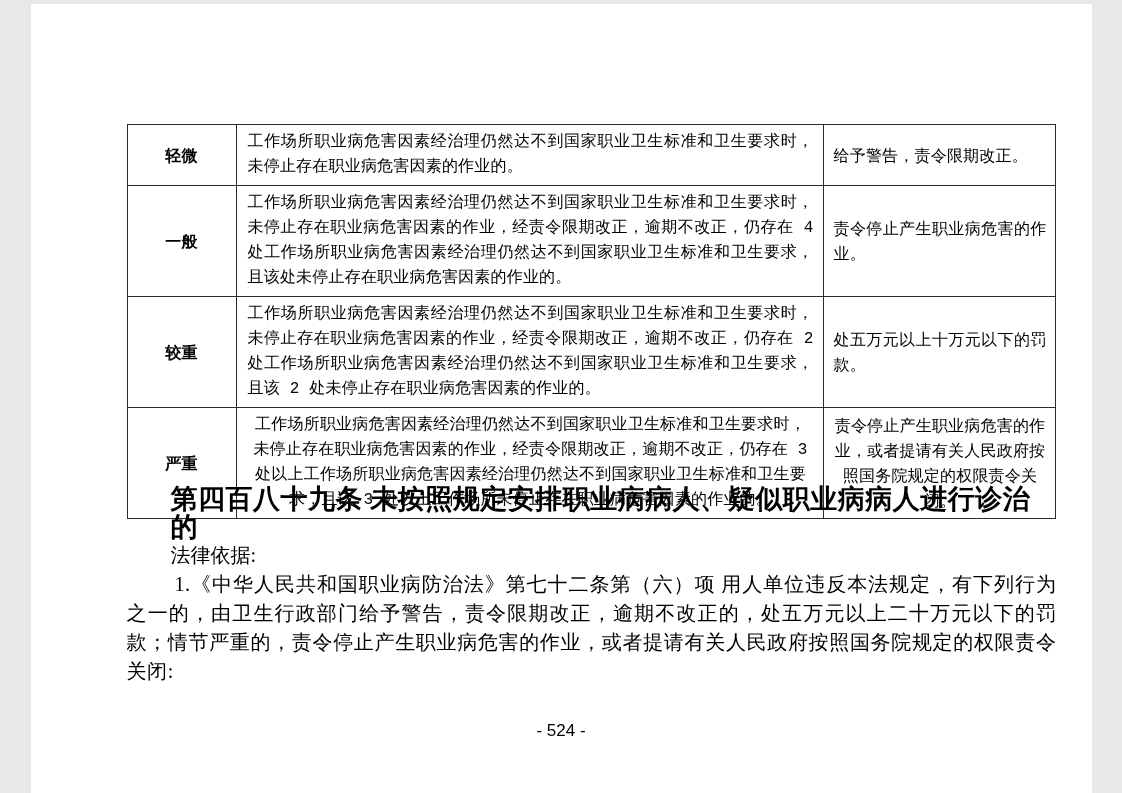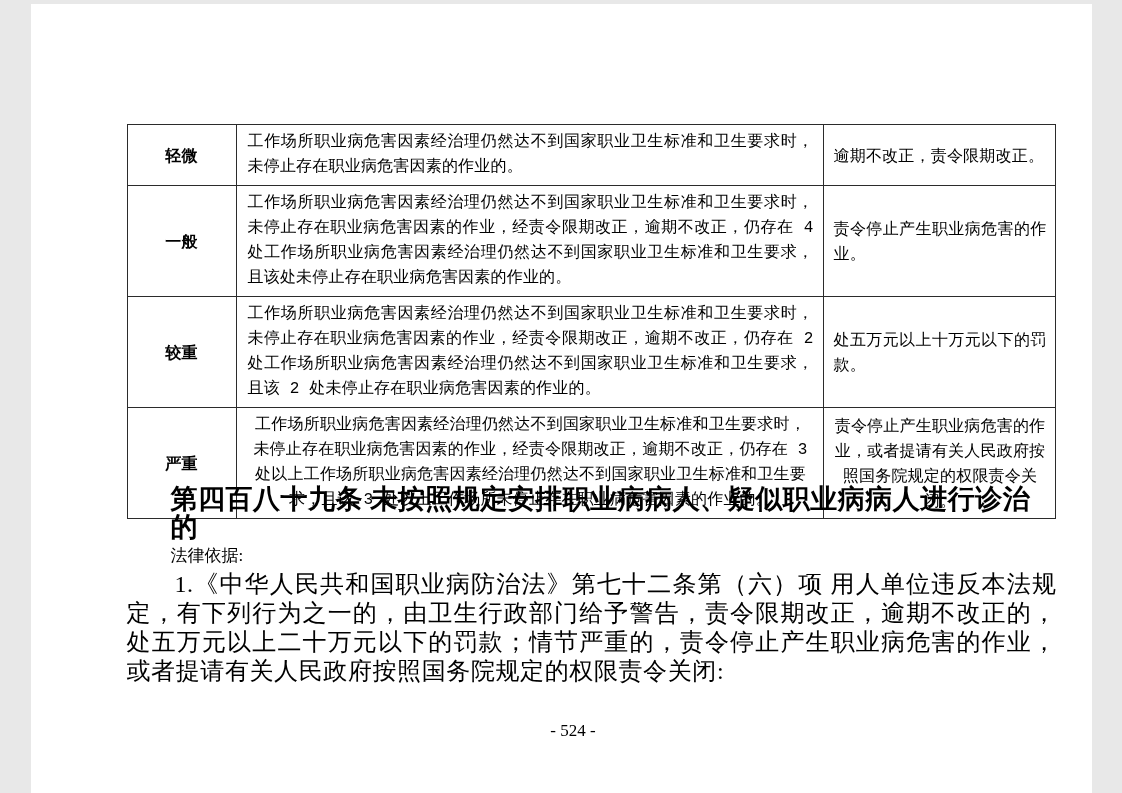--- a/index.html
+++ b/index.html
@@ -59,54 +59,54 @@
     width: 930px;
   }
   .article-heading {
     font-size: 27px;
     font-weight: bold;
     line-height: 28px;
     padding-left: 44px;
     letter-spacing: 0.5px;
   }
   .legal-basis {
-    font-size: 17px;
+    font-size: 20px;
     line-height: 29px;
     padding-left: 44px;
   }
   .law-paragraph {
-    font-size: 24px;
+    font-size: 20px;
     line-height: 29px;
     text-indent: 48px;
     text-align: justify;
     letter-spacing: 0.6px;
   }
   
   .page-footer {
     position: absolute;
     top: 717px;
-    left: 12px;
+    left: 0;
     width: 100%;
     text-align: center;
-    font-family: Liberation Serif, serif;
+    font-family: Liberation Sans, sans-serif;
     font-size: 17px;
     color: #000;
   }
 </style>
 </head>
 <body>
 
 <div class="page">
 
   <table class="severity-table">
     <tbody>
       <tr class="row-1">
         <td class="severity-cell">轻微</td>
         <td class="description-cell">工作场所职业病危害因素经治理仍然达不到国家职业卫生标准和卫生要求时，未停止存在职业病危害因素的作业的。</td>
-        <td class="penalty-cell">逾期不改正，责令限期改正。</td>
+        <td class="penalty-cell">给予警告，责令限期改正。</td>
       </tr>
       <tr class="row-2">
         <td class="severity-cell">一般</td>
         <td class="description-cell">工作场所职业病危害因素经治理仍然达不到国家职业卫生标准和卫生要求时，未停止存在职业病危害因素的作业，经责令限期改正，逾期不改正，仍存在 4 处工作场所职业病危害因素经治理仍然达不到国家职业卫生标准和卫生要求，且该处未停止存在职业病危害因素的作业的。</td>
         <td class="penalty-cell">责令停止产生职业病危害的作业。</td>
       </tr>
       <tr class="row-3">
         <td class="severity-cell">较重</td>
         <td class="description-cell">工作场所职业病危害因素经治理仍然达不到国家职业卫生标准和卫生要求时，未停止存在职业病危害因素的作业，经责令限期改正，逾期不改正，仍存在 2 处工作场所职业病危害因素经治理仍然达不到国家职业卫生标准和卫生要求，且该 2 处未停止存在职业病危害因素的作业的。</td>
         <td class="penalty-cell">处五万元以上十万元以下的罚款。</td>

